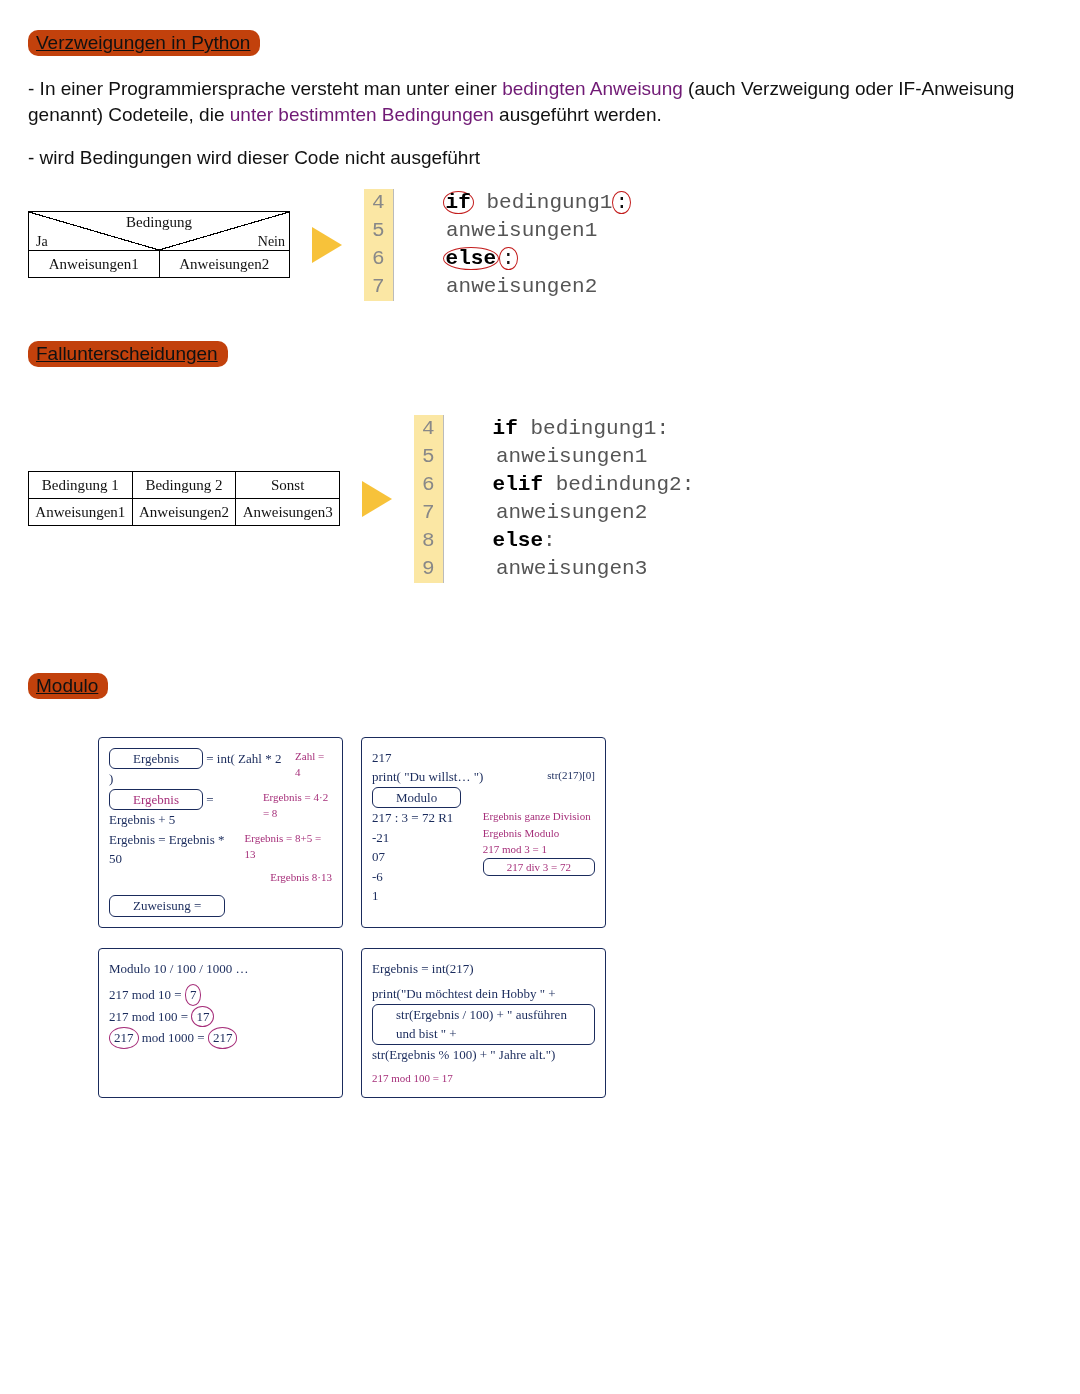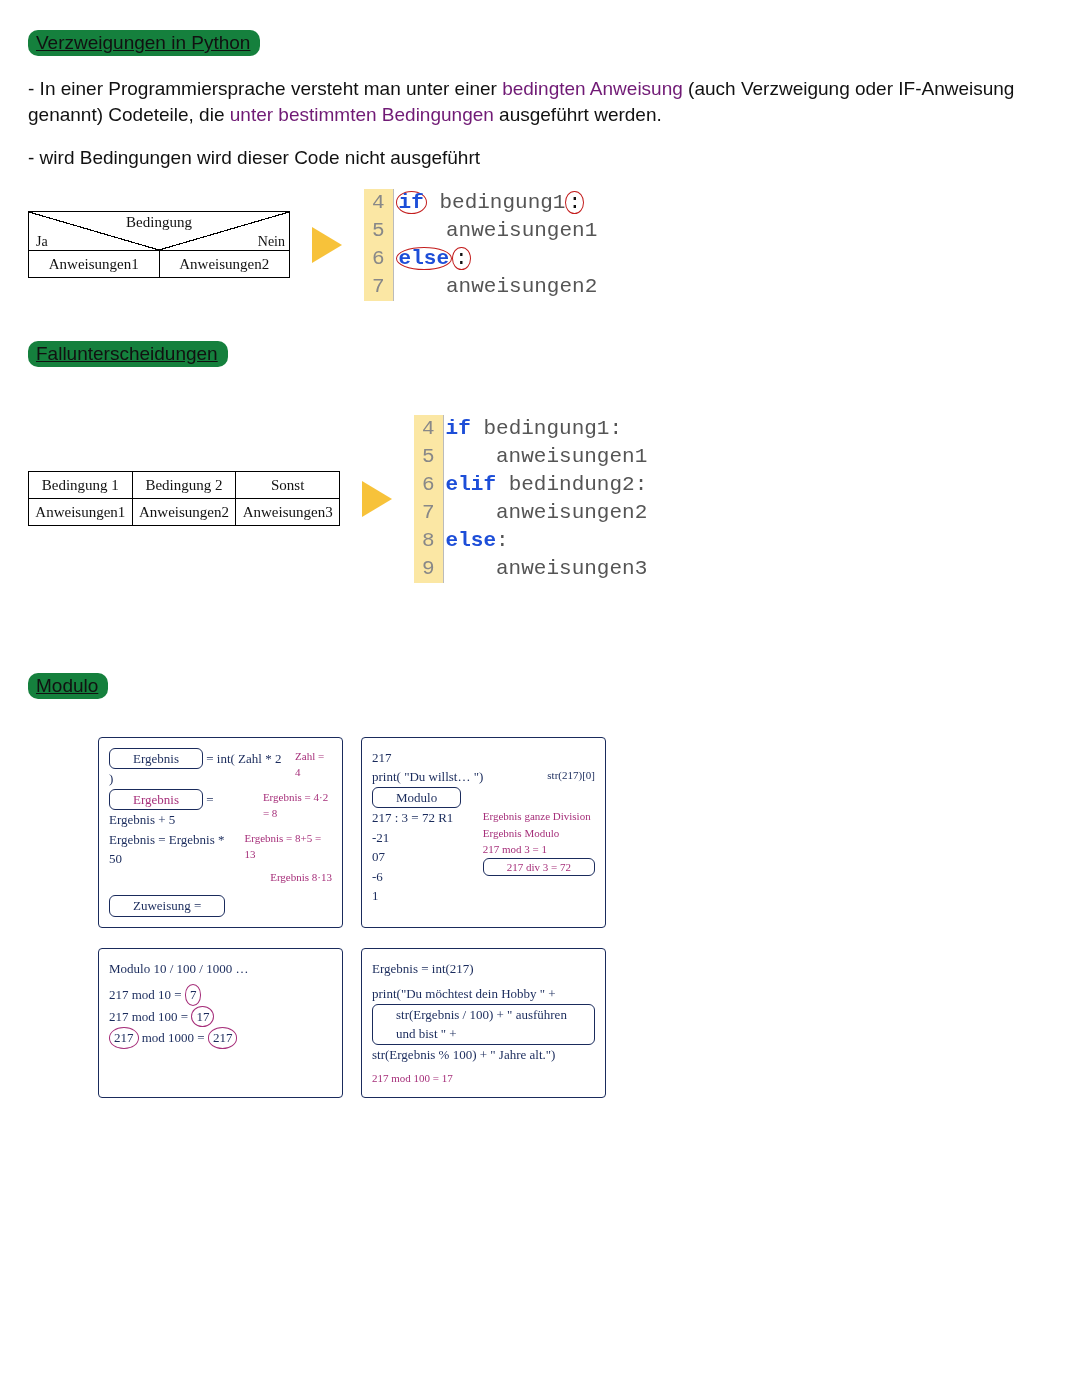--- a/index.html
+++ b/index.html
@@ -6,21 +6,21 @@
     margin: 0;
     padding: 30px 28px;
     font-family: Arial, Helvetica, sans-serif;
     font-size: 19px;
     color: #111;
     background: #fff;
     width: 1024px;
   }
   .heading {
     display: inline-block;
-    background: #15803d;
+    background: #c2410c;
     padding: 2px 10px 2px 8px;
     border-radius: 10px;
     text-decoration: underline;
     font-size: 19px;
     margin-bottom: 20px;
   }
   p { margin: 0 0 18px 0; line-height: 1.35; }
   .red { color: #701a75; }
   .section-gap { height: 30px; }
 
@@ -69,21 +69,21 @@
   }
   .gutter {
     background: #fbe7a4;
     color: #888;
     text-align: right;
     padding: 0 8px 0 8px;
     border-right: 1px solid #bbb;
   }
   .codebody { padding-left: 2px; }
   .codebody div { white-space: pre; }
-  .kw { color: #1d4ed8; font-weight: bold; }
+  .kw { color: #000000; font-weight: bold; margin-left: 47px; }
   .id { color: #555; }
   .circ { display:inline-block; border:1.5px solid #c31d1d; border-radius:50%; padding:0 2px; line-height:1; }
 
   
   .hand-grid {
     display: grid;
     grid-template-columns: 245px 245px;
     gap: 20px 18px;
     margin-left: 70px;
     margin-top: 18px;

